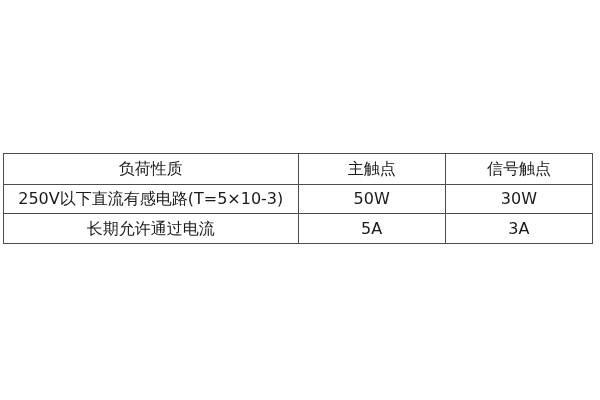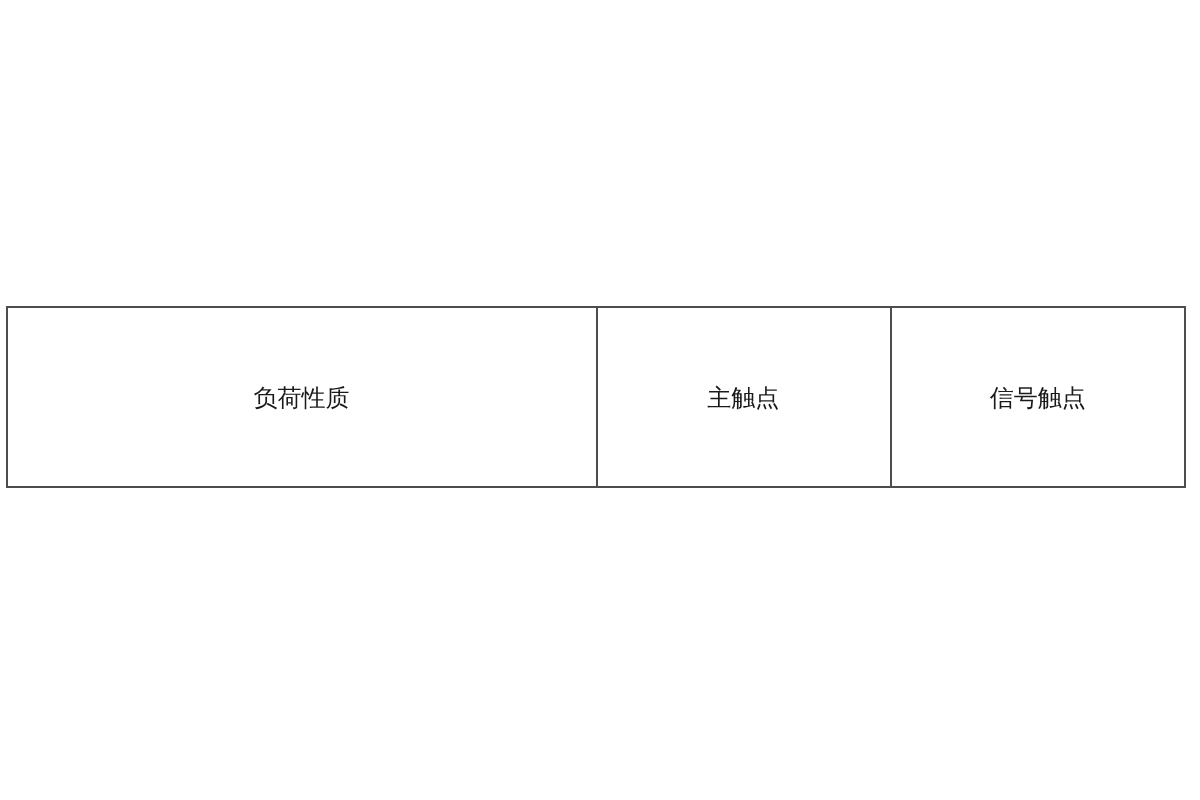--- a/index.html
+++ b/index.html
@@ -26,21 +26,21 @@
     border-top: 1.5px solid #4d4d4d;
     border-left: 1.5px solid #4d4d4d;
     background: #ffffff;
   }
   table.spec-table th,
   table.spec-table td {
     border-right: 1.5px solid #4d4d4d;
     border-bottom: 1.5px solid #4d4d4d;
     text-align: center;
     vertical-align: middle;
-    font-size: 12px;
+    font-size: 16px;
     font-weight: normal;
     color: #1a1a1a;
     line-height: 1;
     padding: 0 2px;
     white-space: nowrap;
     overflow: hidden;
   }
   col.c1 { width: 50%; }
   col.c2 { width: 25%; }
   col.c3 { width: 25%; }
@@ -56,15 +56,25 @@
       <col class="c1">
       <col class="c2">
       <col class="c3">
     </colgroup>
     <tbody>
         <tr class="header-row">
       <th>负荷性质</th>
       <th>主触点</th>
       <th>信号触点</th>
     </tr>
+    <tr>
+      <td>250V以下直流有感电路(T=5×10-3)</td>
+      <td>50W</td>
+      <td>30W</td>
+    </tr>
+    <tr>
+      <td>长期允许通过电流</td>
+      <td>5A</td>
+      <td>3A</td>
+    </tr>
   </tbody>
     </table>
 </div>
 
 </body></html>

